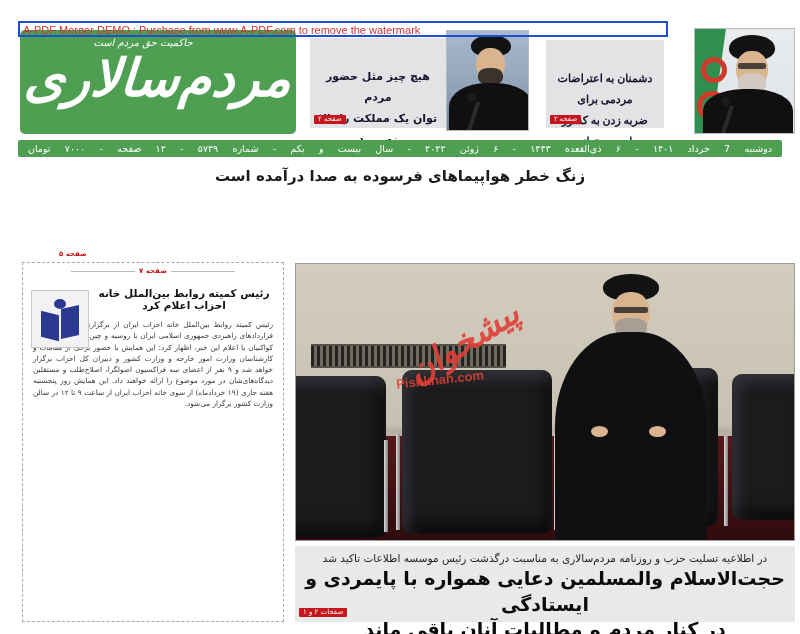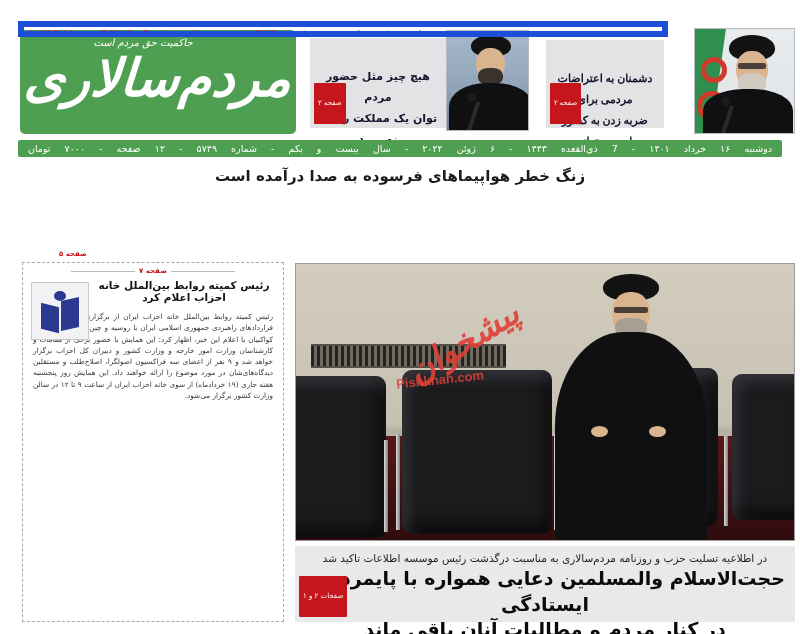--- a/index.html
+++ b/index.html
@@ -6,21 +6,21 @@
   html,body { background:#f4f4f4; }
   .page {
     position:relative; width:800px; height:634px; margin:0 auto;
     background:#ffffff; overflow:hidden;
     font-family:"DejaVu Sans", sans-serif;
     direction:rtl;
   }
   
   .wm-banner {
     position:absolute; left:18px; top:21px; width:650px; height:16px;
-    border:6px solid #1d4ed8; color:#cc3333; background:transparent;
+    border:2px solid #1d4ed8; color:#cc3333; background:transparent;
     font-size:11px; line-height:14px; direction:ltr; text-align:left;
     padding-left:3px; z-index:40; white-space:nowrap; overflow:hidden;
     font-family:"Liberation Sans","DejaVu Sans",sans-serif;
   }
   
   .masthead {
     position:absolute; left:20px; top:30px; width:276px; height:104px;
     background:#4f9f52; border-radius:5px; z-index:10; overflow:hidden;
   }
   .masthead .tagline {
@@ -38,21 +38,21 @@
   }
   .hbox-text .htxt {
     position:absolute; top:50%; left:6px; right:6px; transform:translateY(-58%);
     font-size:11px; font-weight:bold; color:#14142c; text-align:center;
     line-height:1.9; white-space:pre-line;margin-top:32px;
   }
   .hbox1-text { left:310px; top:38px; width:136px; height:90px; }
   .hbox2-text { left:546px; top:40px; width:118px; height:88px;font-family:Liberation Serif, serif; }
   .badge {
     position:absolute; background:#c4161c; color:#ffffff; font-size:7px;
-    line-height:9px; padding:16px 4px; border-radius:1px; z-index:6;
+    line-height:9px; padding:0 4px; border-radius:1px; z-index:6;
   }
   .hbox1-badge { left:4px; bottom:4px; }
   .hbox2-badge { left:4px; bottom:4px; }
   
   .hphoto { position:absolute; overflow:hidden; z-index:5; border:1px solid #b9b9c2; }
   .hphoto1 { left:446px; top:30px; width:83px; height:101px; background:linear-gradient(180deg,#a7b9cb 0%,#8fa3b8 60%,#6f7f93 100%); }
   .hphoto2 { left:694px; top:28px; width:101px; height:106px; background:linear-gradient(180deg,#e9ecef 0%,#dfe3e6 100%); }
   .flag-green { position:absolute; left:-18px; top:-12px; width:42px; height:120px; background:#2f8f4e; transform:rotate(8deg); }
   .flag-ring { position:absolute; border:5px solid #d03a2b; border-radius:50%; }
   .ring1 { left:6px; top:28px; width:26px; height:26px; }
@@ -90,21 +90,21 @@
     border:1.5px dashed #a8a8a8; background:#ffffff; z-index:4; overflow:hidden;
     display:flex; flex-direction:column;
   }
   .lc-h1 {
     margin-top:14px; text-align:center; font-size:21px; font-weight:900;
     color:#0e0e0e; line-height:1.45; white-space:pre-line;
   }
   .pgdiv { display:flex; align-items:center; justify-content:center; gap:4px; margin:4px 0 2px; }
   .pgdiv .dash { width:64px; border-top:1px solid #bbbbbb; }
   .pgdiv .pg { color:#c4161c; font-size:7px; font-weight:bold; }
-  .lc-item2 { position:relative; margin-top:2px; padding:0 8px; }
+  .lc-item2 { position:relative; margin-top:10px; padding:0 8px; }
   .parties-logo {
     position:absolute; left:8px; top:3px; width:58px; height:58px;
     background:#f2f2f4; border:1px solid #c9c9c9;
   }
   .pl-shape { position:absolute; background:#2b3990; }
   .pl-a { left:9px; top:22px; width:18px; height:26px; transform:skewY(14deg); }
   .pl-b { left:29px; top:16px; width:18px; height:30px; transform:skewY(-12deg); }
   .pl-c { left:22px; top:8px; width:12px; height:10px; border-radius:50%; }
   .lc2-text { margin-left:62px; }
   .lc2-kicker { text-align:center; font-size:10.5px; font-weight:bold; color:#141414; }
@@ -188,21 +188,21 @@
     <div class="flag-ring ring2"></div>
     <div class="turban" style="left:34px;top:6px;width:46px;height:26px;"></div>
     <div class="face" style="left:41px;top:22px;width:32px;height:38px;"></div>
     <div class="glasses" style="left:43px;top:34px;width:28px;"></div>
     <div class="beard-white" style="left:43px;top:44px;width:28px;height:22px;"></div>
     <div class="robe" style="left:8px;top:60px;width:90px;height:48px;"></div>
     <div class="mic" style="left:30px;top:76px;height:32px;"></div>
     <div class="mic-head" style="left:26px;top:68px;"></div>
   </div>
 
-  <div class="datebar">دوشنبه ۱۶ خرداد ۱۴۰۱ - 7 ذی‌القعده ۱۴۴۳ - ۶ ژوئن ۲۰۲۲ - سال بیست و یکم - شماره ۵۷۴۹ - ۱۲ صفحه - ۷۰۰۰ تومان</div>
+  <div class="datebar">دوشنبه 7 خرداد ۱۴۰۱ - ۶ ذی‌القعده ۱۴۴۳ - ۶ ژوئن ۲۰۲۲ - سال بیست و یکم - شماره ۵۷۴۹ - ۱۲ صفحه - ۷۰۰۰ تومان</div>
 
   <div class="lead-kicker">زنگ خطر هواپیماهای فرسوده به صدا درآمده است</div>
   <div class="lead-page">صفحه ۵</div>
 
   <div class="leftcol">
 
     <div class="pgdiv">
       <span class="dash"></span>
       <span class="pg">صفحه ۷</span>
       <span class="dash"></span>

